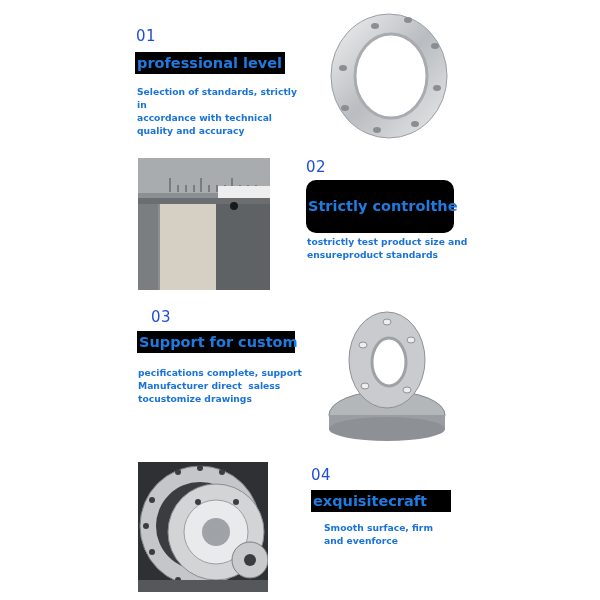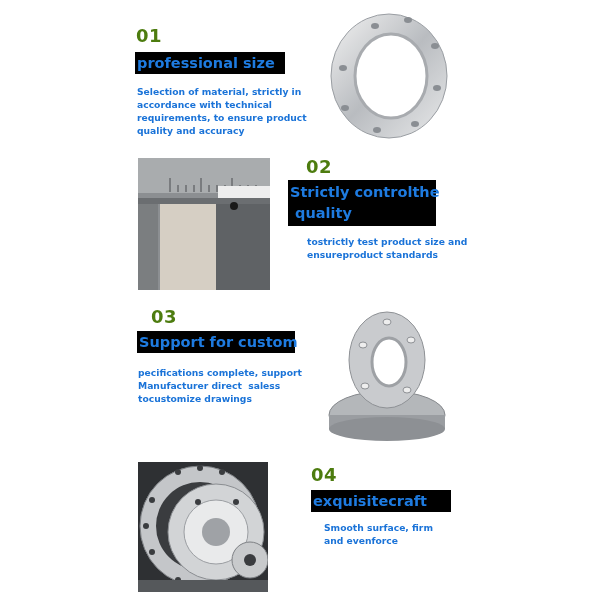--- a/index.html
+++ b/index.html
@@ -1,33 +1,32 @@
 <!DOCTYPE html>
 <html><head>
 <meta charset="utf-8">
 <style>
   html, body { margin: 0; padding: 0; background: #ffffff; }
   body { width: 600px; height: 600px; position: relative; overflow: hidden;
          font-family: "DejaVu Sans", "Liberation Sans", sans-serif; }
   .abs { position: absolute; }
-  .num { color: #4d7c0f; font-weight: bold; font-size: 18px; letter-spacing: 0.5px; line-height: 24px; }
+  .num { color: #1d4ed8; font-weight: normal; font-size: 15px; letter-spacing: 0.5px; line-height: 24px; }
   .title { background: #000000; color: #1e7be0; font-weight: bold; font-size: 14.5px;
            line-height: 20px; padding: 1px 2px; white-space: nowrap; }
   .desc { color: #1a73d8; font-weight: bold; font-size: 9.2px; line-height: 13px; }
   .img { overflow: hidden; }
 </style>
 </head>
 <body>
 
 <div class="abs num" style="left:136px;top:24px;">01</div>
-<div class="abs title" style="left:135px;top:52px;width:146px;">professional  size</div>
+<div class="abs title" style="left:135px;top:52px;width:146px;">professional  level</div>
 <div class="abs desc" style="left:137px;top:85px;width:170px;">
-  <div>Selection of material, strictly in</div>
+  <div>Selection of standards, strictly in</div>
   <div>accordance with technical</div>
-  <div>requirements, to ensure product</div>
   <div>quality and accuracy</div>
 </div>
 <div class="abs img" style="left:325px;top:12px;width:125px;height:128px;">
   <svg width="125" height="128" viewBox="0 0 125 128">
     <defs>
       <linearGradient id="g1" x1="0" y1="0" x2="1" y2="1">
         <stop offset="0" stop-color="#f2f2f2"></stop>
           <stop offset="0.5" stop-color="#b9bcc0"></stop>
           <stop offset="1" stop-color="#e8e9ea"></stop>
       </linearGradient>
@@ -66,23 +65,22 @@
     </g>
     <rect x="80" y="28" width="52" height="14" fill="#eeeeee"></rect>
     <rect x="0" y="40" width="132" height="6" fill="#6b6e71"></rect>
     <rect x="22" y="46" width="56" height="86" fill="#d6cfc4"></rect>
     <rect x="78" y="46" width="54" height="86" fill="#5f6265"></rect>
     <circle cx="96" cy="48" r="4" fill="#1a1a1a"></circle>
     <rect x="0" y="46" width="20" height="86" fill="#7b7e80"></rect>
   </svg>
 </div>
 <div class="abs num" style="left:306px;top:155px;">02</div>
-<div class="abs title" style="left:288px;top:180px;width:144px;line-height:21px;padding:2px 2px;">
+<div class="abs title" style="left:306px;top:180px;width:144px;line-height:21px;padding:16px 2px;border-radius:10px;">
   <div>Strictly controlthe</div>
-  <div style="white-space:pre;"> quality</div>
 </div>
 <div class="abs desc" style="left:307px;top:235px;width:180px;">
   <div>tostrictly test product size and</div>
   <div>ensureproduct standards</div>
 </div>
 
 <div class="abs num" style="left:151px;top:305px;">03</div>
 <div class="abs title" style="left:137px;top:331px;width:154px;">Support for custom</div>
 <div class="abs desc" style="left:138px;top:366px;width:170px;">
   <div>pecifications complete, support</div>

